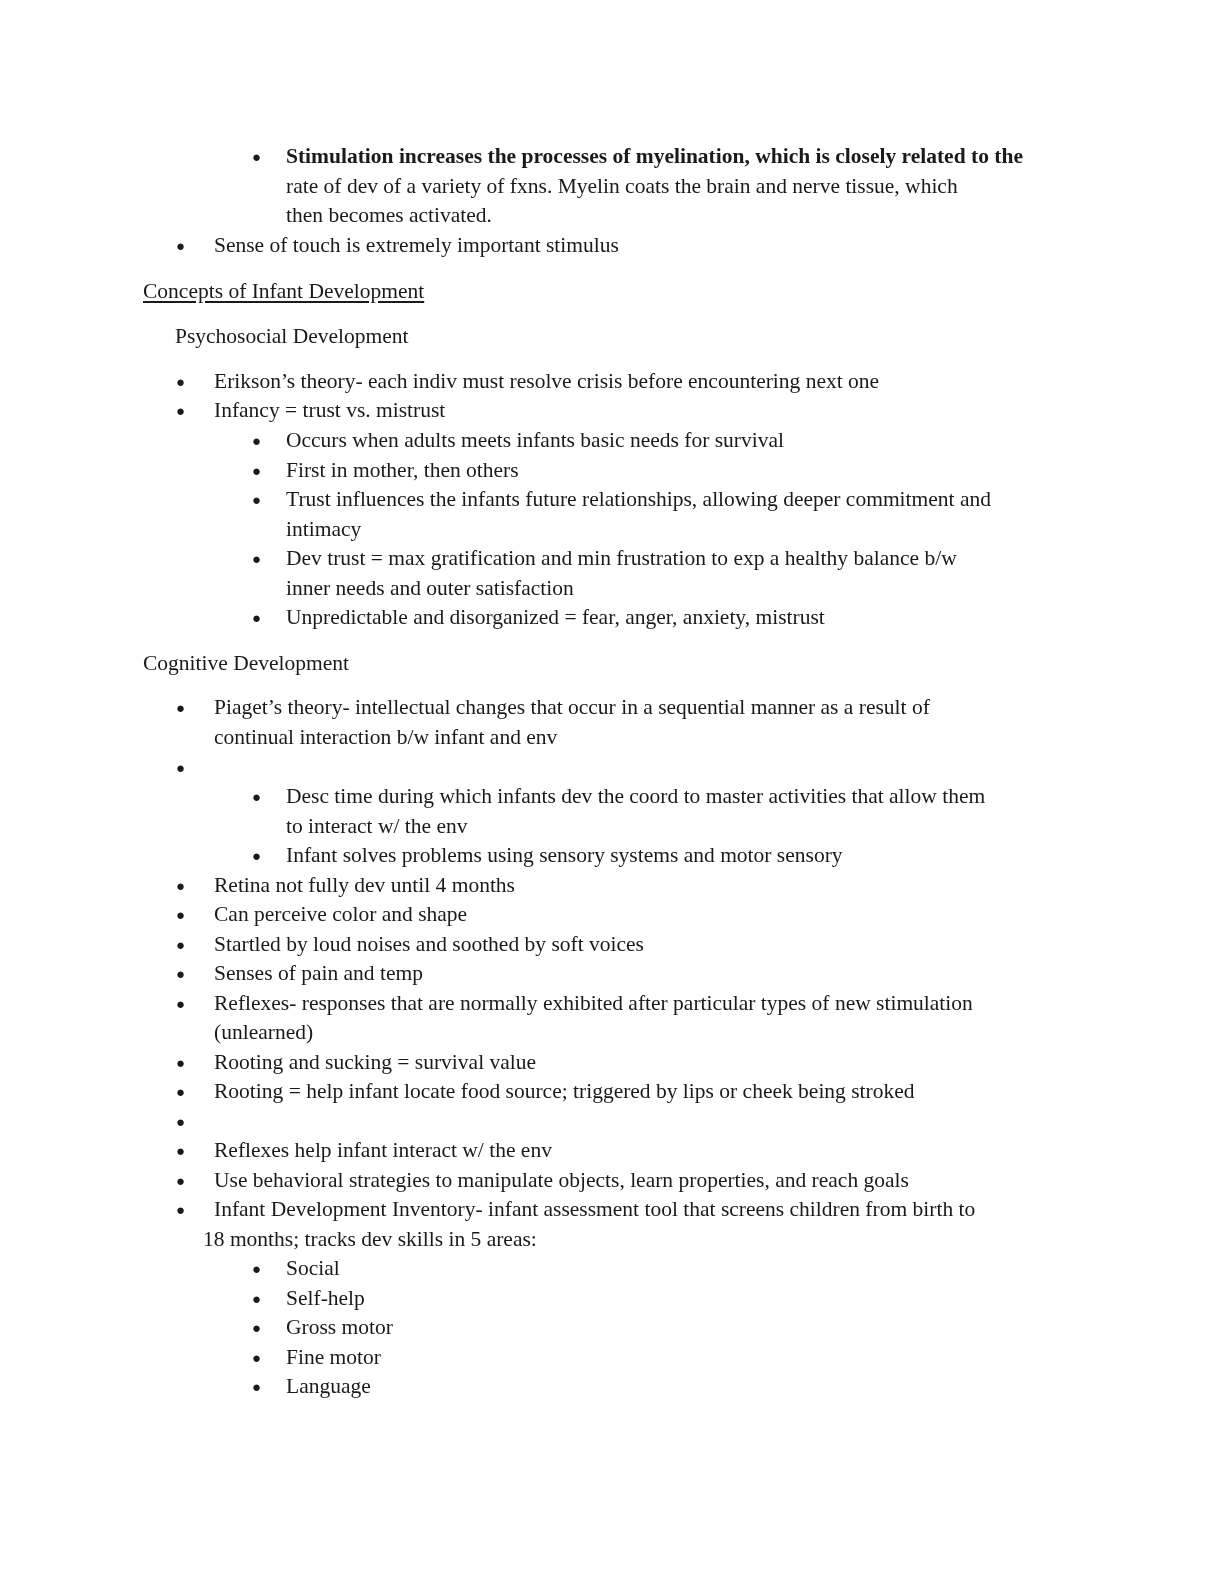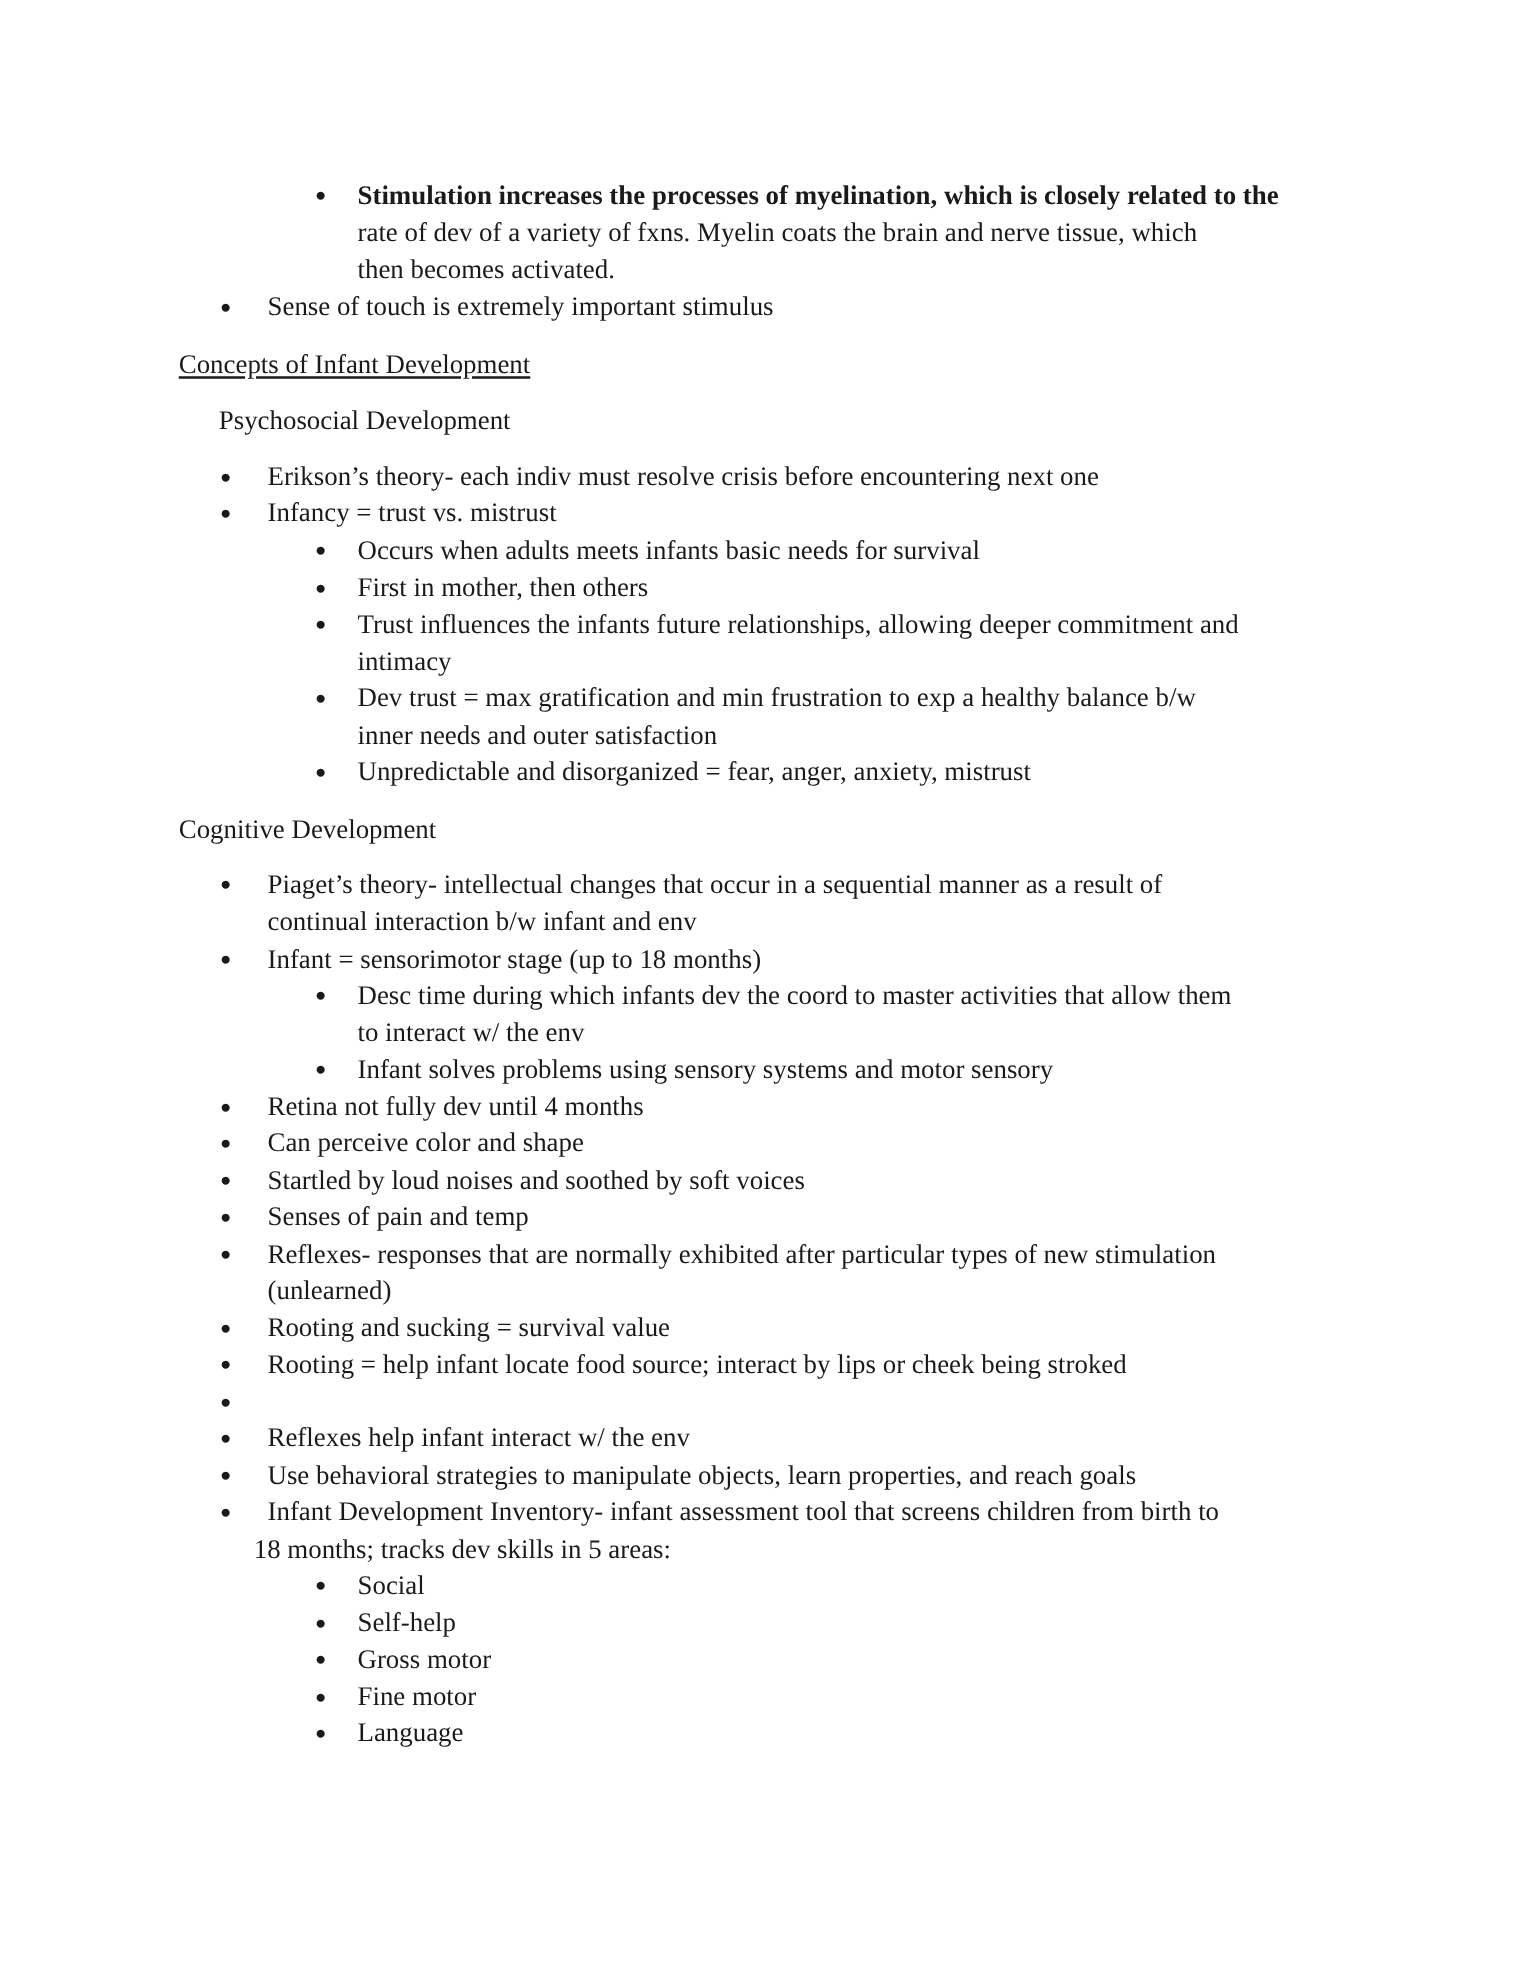--- a/index.html
+++ b/index.html
@@ -48,21 +48,20 @@
   <span class="bullet" style="left:252px;top:604px;">●</span>
   <div class="line" style="left:286px;top:603px;">Unpredictable and disorganized = fear, anger, anxiety, mistrust</div>
 
   <div class="line" style="left:143px;top:649px;">Cognitive Development</div>
 
   <span class="bullet" style="left:176px;top:694px;">●</span>
   <div class="line" style="left:214px;top:693px;">Piaget’s theory- intellectual changes that occur in a sequential manner as a result of</div>
   <div class="line" style="left:214px;top:723px;">continual interaction b/w infant and env</div>
 
   <span class="bullet" style="left:176px;top:754px;">●</span>
-  <div class="line" style="left:214px;top:753px;">Infant = sensorimotor stage (up to 18 months)</div>
 
   <span class="bullet" style="left:252px;top:783px;">●</span>
   <div class="line" style="left:286px;top:782px;">Desc time during which infants dev the coord to master activities that allow them</div>
   <div class="line" style="left:286px;top:812px;">to interact w/ the env</div>
   <span class="bullet" style="left:252px;top:842px;">●</span>
   <div class="line" style="left:286px;top:841px;">Infant solves problems using sensory systems and motor sensory</div>
 
   <span class="bullet" style="left:176px;top:872px;">●</span>
   <div class="line" style="left:214px;top:871px;">Retina not fully dev until 4 months</div>
   <span class="bullet" style="left:176px;top:901px;">●</span>
@@ -70,21 +69,21 @@
   <span class="bullet" style="left:176px;top:931px;">●</span>
   <div class="line" style="left:214px;top:930px;">Startled by loud noises and soothed by soft voices</div>
   <span class="bullet" style="left:176px;top:960px;">●</span>
   <div class="line" style="left:214px;top:959px;">Senses of pain and temp</div>
   <span class="bullet" style="left:176px;top:990px;">●</span>
   <div class="line" style="left:214px;top:989px;">Reflexes- responses that are normally exhibited after particular types of new stimulation</div>
   <div class="line" style="left:214px;top:1018px;">(unlearned)</div>
   <span class="bullet" style="left:176px;top:1049px;">●</span>
   <div class="line" style="left:214px;top:1048px;">Rooting and sucking = survival value</div>
   <span class="bullet" style="left:176px;top:1078px;">●</span>
-  <div class="line" style="left:214px;top:1077px;">Rooting = help infant locate food source; interact by lips or cheek being stroked</div>
+  <div class="line" style="left:214px;top:1077px;">Rooting = help infant locate food source; triggered by lips or cheek being stroked</div>
   <span class="bullet" style="left:176px;top:1108px;">●</span>
   <span class="bullet" style="left:176px;top:1137px;">●</span>
   <div class="line" style="left:214px;top:1136px;">Reflexes help infant interact w/ the env</div>
   <span class="bullet" style="left:176px;top:1167px;">●</span>
   <div class="line" style="left:214px;top:1166px;">Use behavioral strategies to manipulate objects, learn properties, and reach goals</div>
   <span class="bullet" style="left:176px;top:1196px;">●</span>
   <div class="line" style="left:214px;top:1195px;">Infant Development Inventory- infant assessment tool that screens children from birth to</div>
   <div class="line" style="left:203px;top:1225px;">18 months; tracks dev skills in 5 areas:</div>
 
   <span class="bullet" style="left:252px;top:1255px;">●</span>

